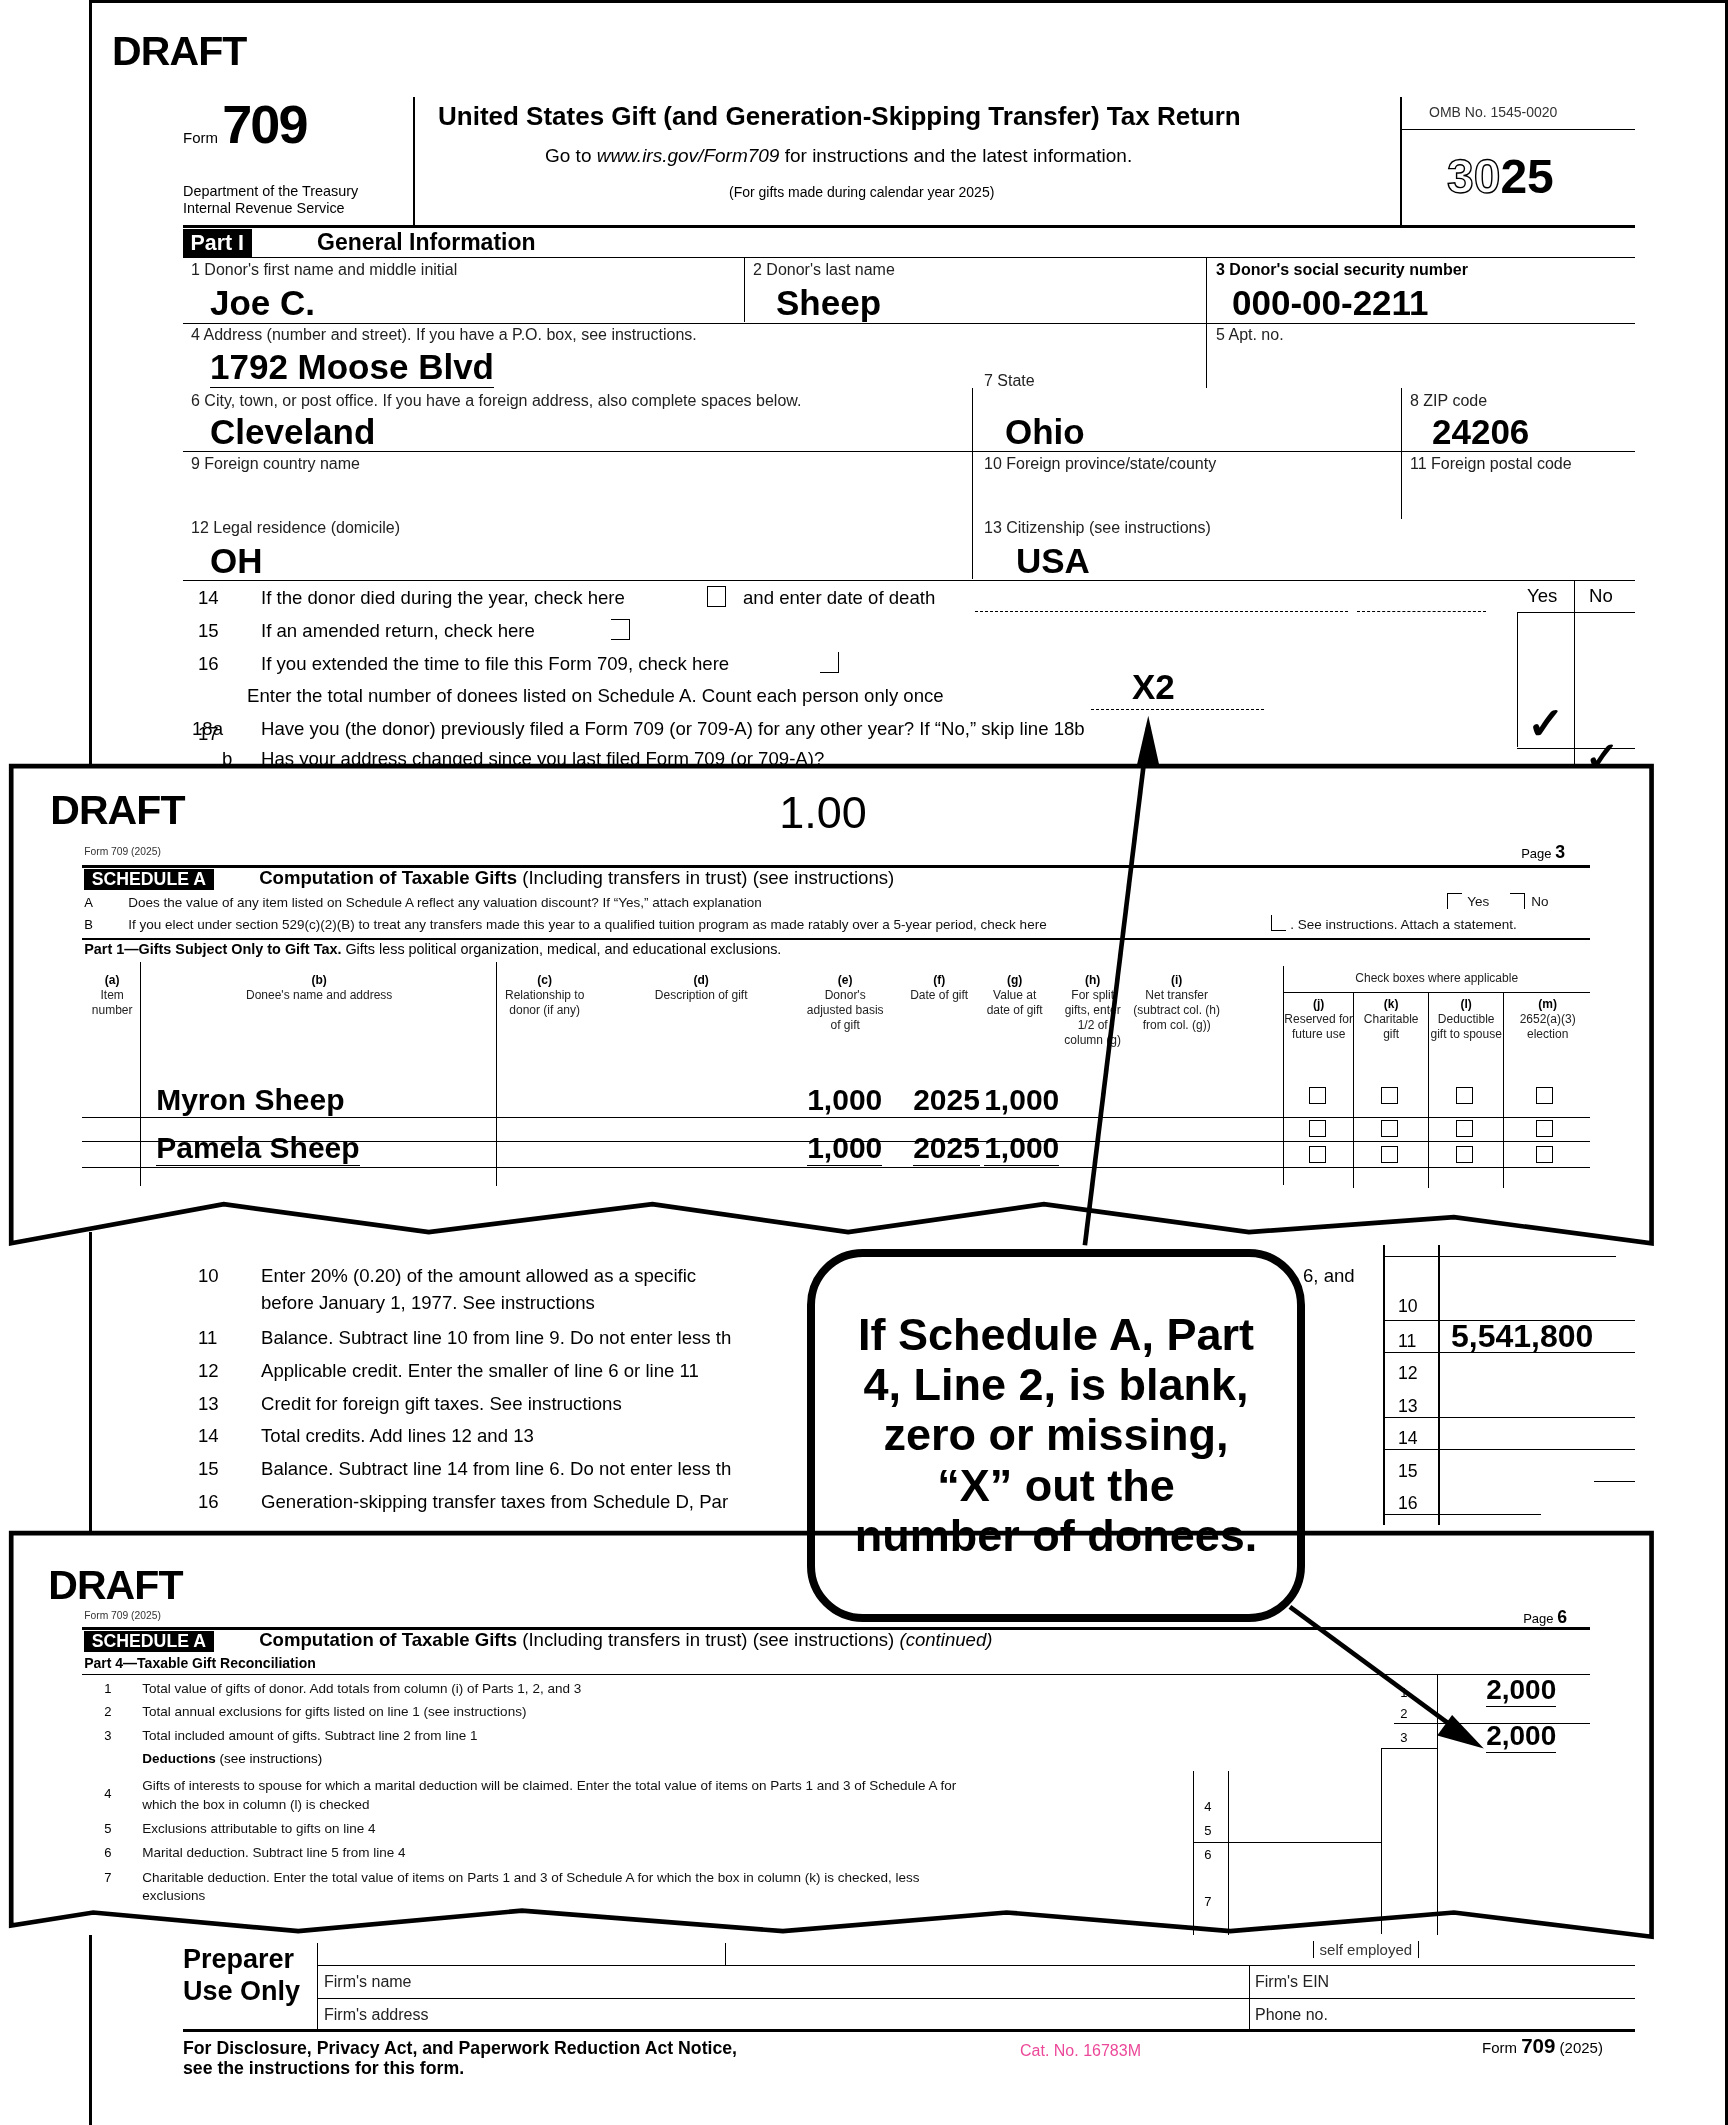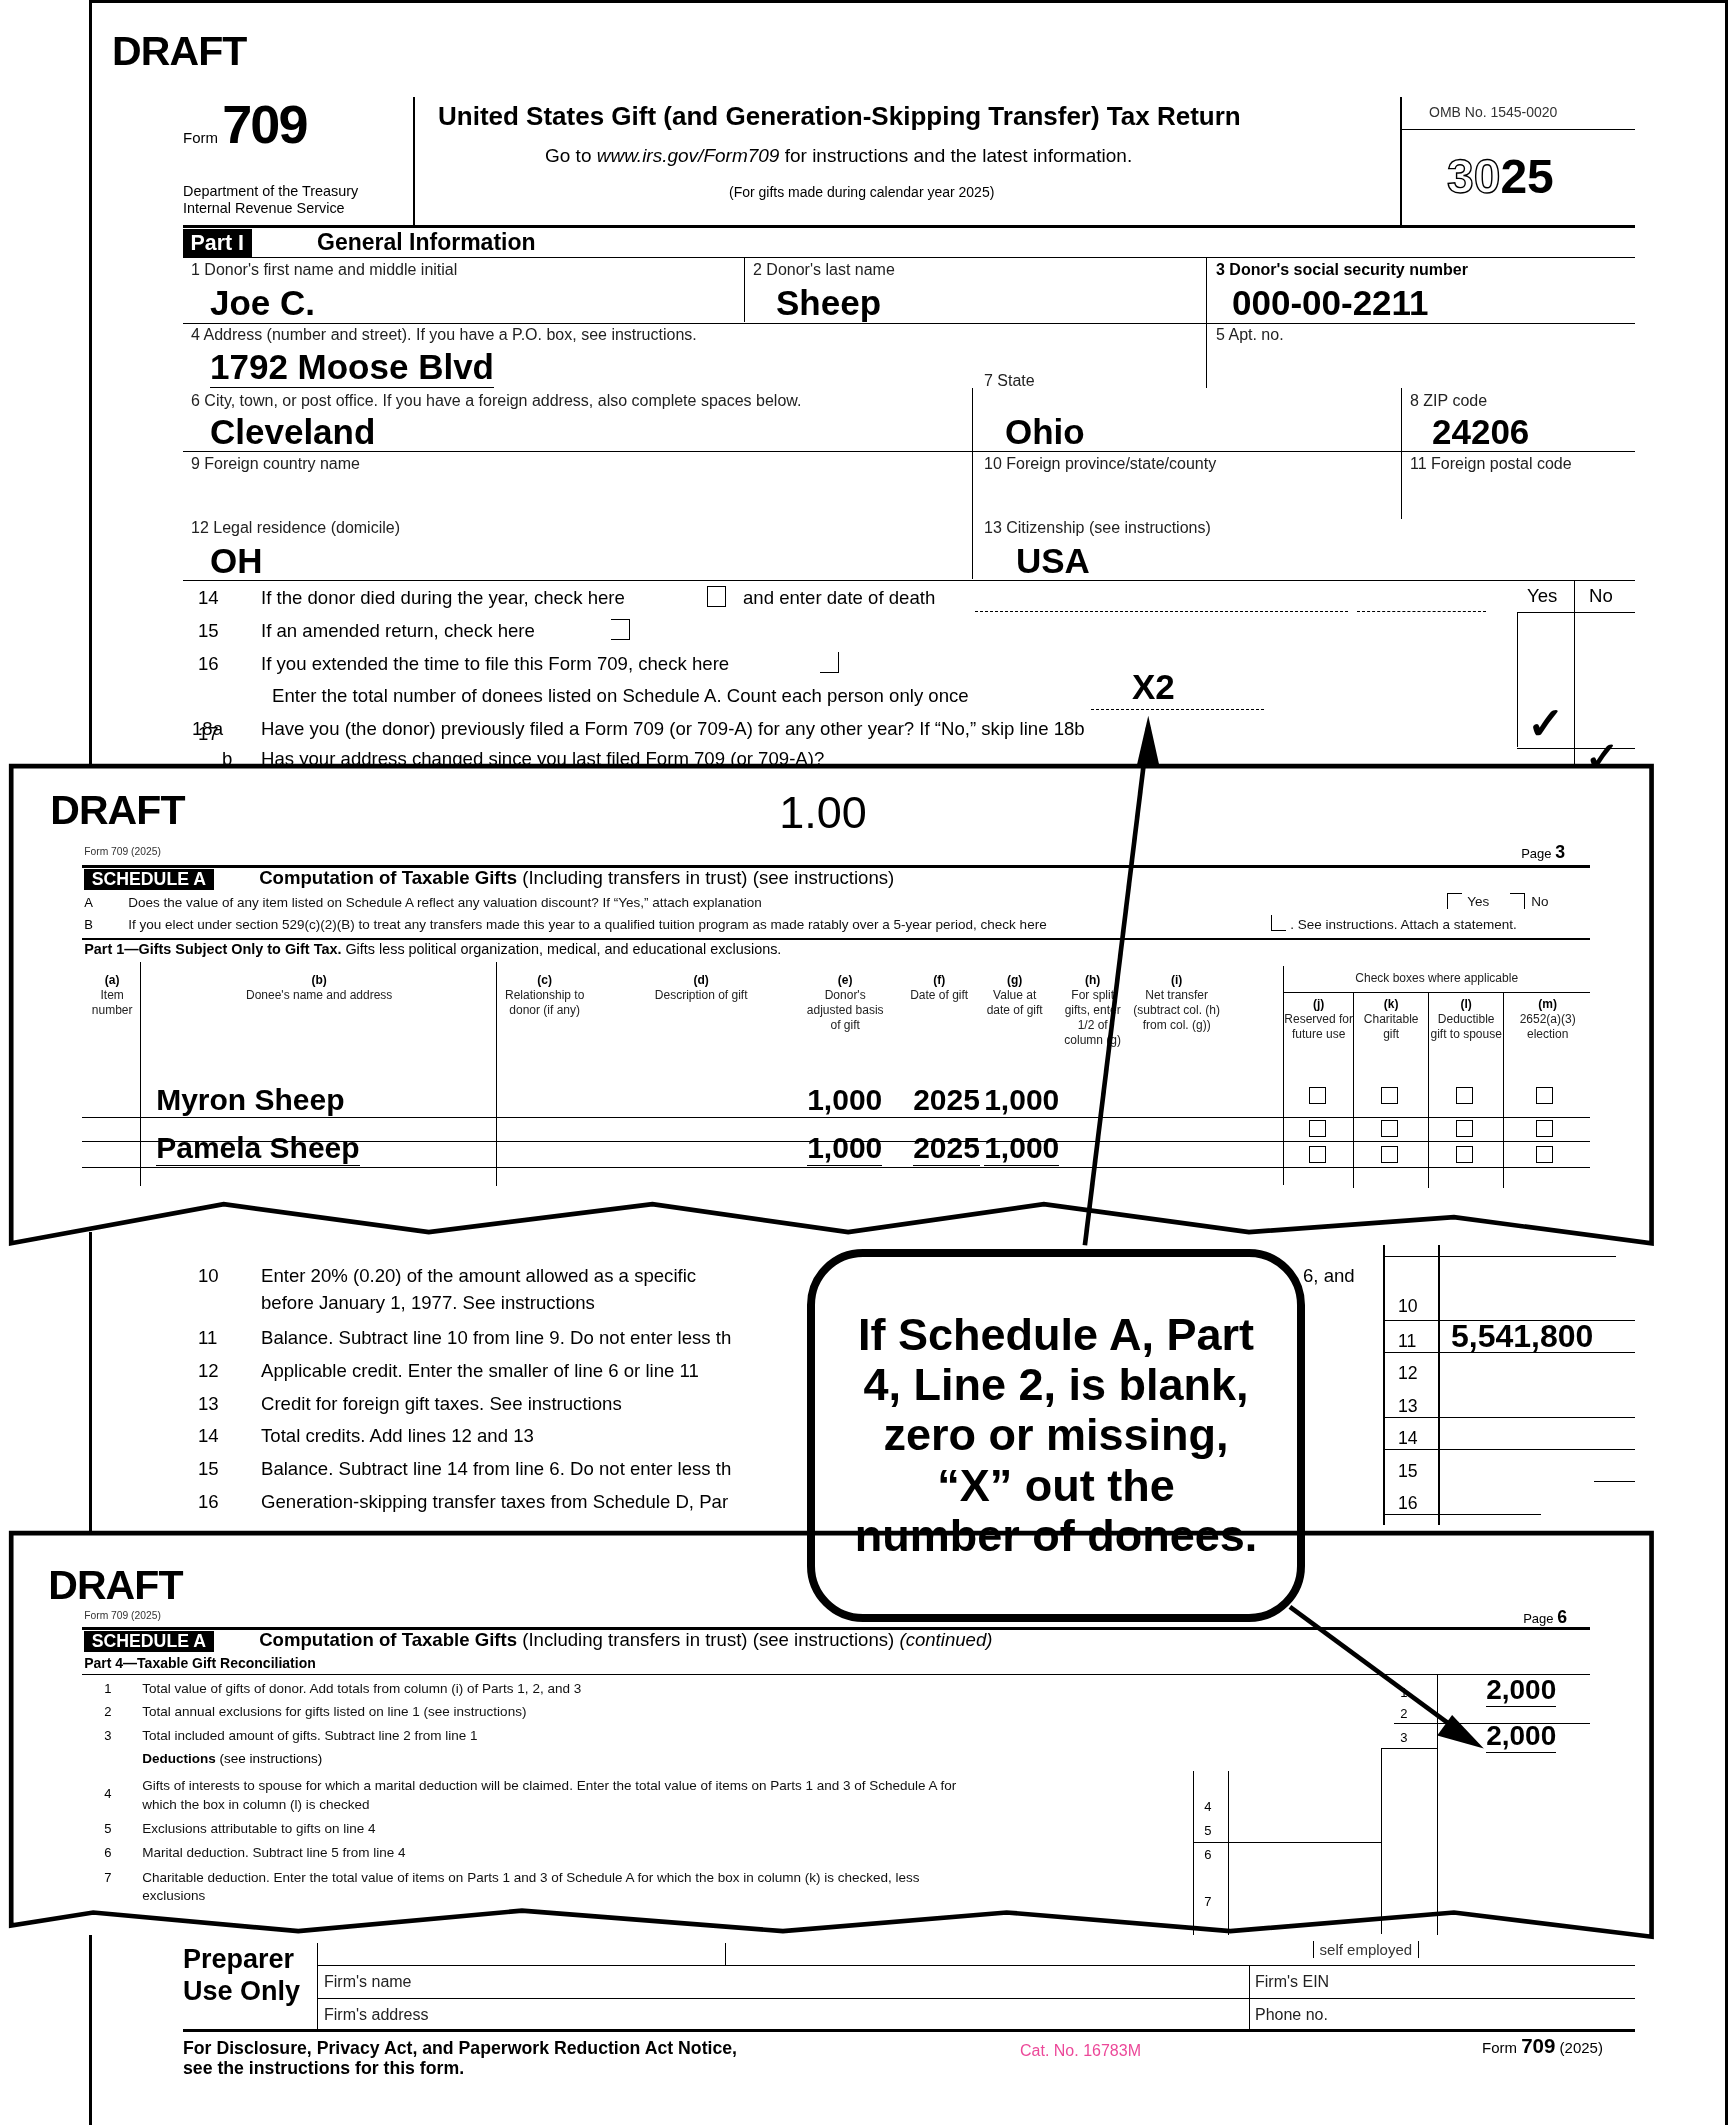--- a/index.html
+++ b/index.html
@@ -111,21 +111,21 @@
 
 <div class="line-no" style="left:198px;top:620px;">15</div>
 <div class="line-tx" style="left:261px;top:620px;">If an amended return, check here</div>
 <div class="cbox" style="left:611px;top:619px;border-left:none;"></div>
 
 <div class="line-no" style="left:198px;top:653px;">16</div>
 <div class="line-tx" style="left:261px;top:653px;">If you extended the time to file this Form 709, check here</div>
 <div class="cbox" style="left:820px;top:652px;border-left:none;border-top:none;"></div>
 
 <div class="line-no" style="left:198px;top:723px;">17</div>
-<div class="line-tx" style="left:272px;top:685px;">Enter the total number of donees listed on Schedule A. Count each person only once</div>
+<div class="line-tx" style="left:247px;top:685px;">Enter the total number of donees listed on Schedule A. Count each person only once</div>
 <div class="abs" style="left:1132px;top:667px;font-size:35px;font-weight:bold;">X2</div>
 <div class="dash" style="left:1091px;top:709px;width:173px;"></div>
 
 <div class="line-no" style="left:192px;top:718px;">18a</div>
 <div class="line-tx" style="left:261px;top:718px;">Have you (the donor) previously filed a Form 709 (or 709-A) for any other year? If “No,” skip line 18b</div>
 <div class="abs" style="left:1527px;top:697px;font-size:45px;font-weight:bold;">✓</div>
 <div class="hline" style="left:1517px;top:748px;width:118px;"></div>
 
 <div class="line-no" style="left:222px;top:748px;">b</div>
 <div class="line-tx" style="left:261px;top:748px;">Has your address changed since you last filed Form 709 (or 709-A)?</div>

